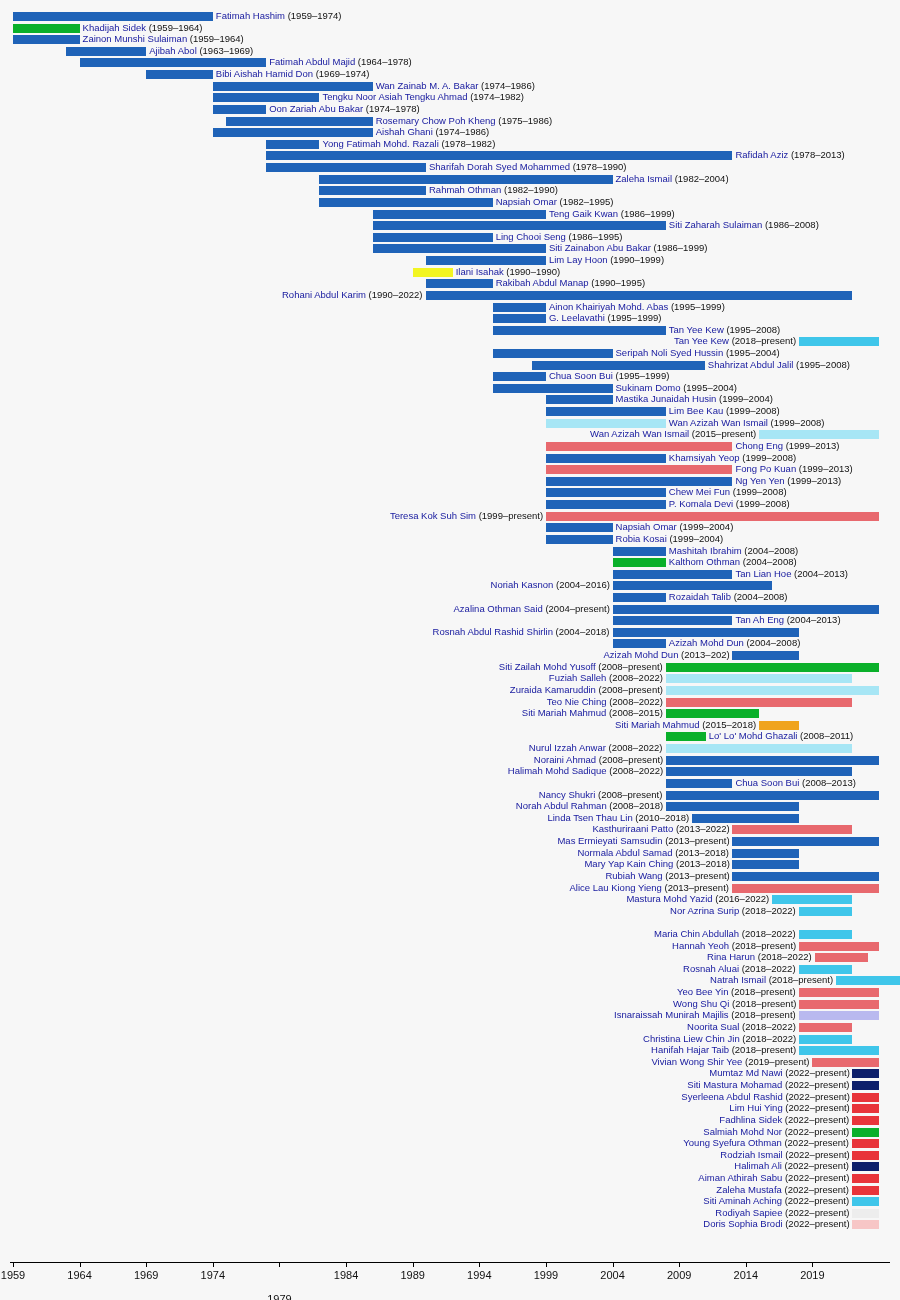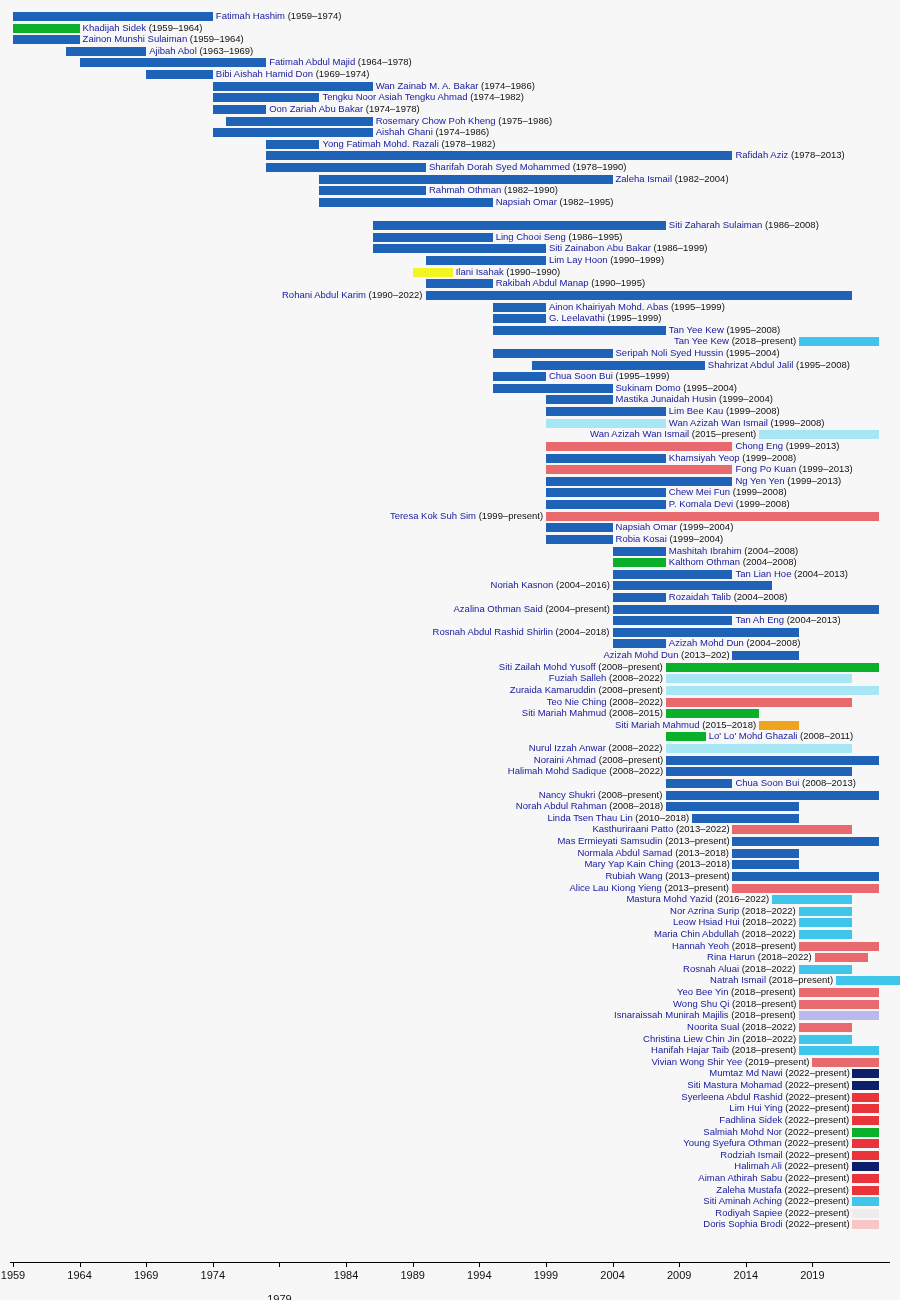--- a/index.html
+++ b/index.html
@@ -118,20 +118,24 @@
       <div class="lbl" style="left: 615.538px;"><span>Zaleha Ismail </span><span class="yrs">(1982–2004)</span></div>
     </div>
     <div class="row" style="left: 0px; top: 185.3px; width: 900px;">
       <div class="bar" style="left: 319.431px; width: 106.585px; background: rgb(31, 99, 184);"></div>
       <div class="lbl" style="left: 429.015px;"><span>Rahmah Othman </span><span class="yrs">(1982–1990)</span></div>
     </div>
     <div class="row" style="left: 0px; top: 196.92px; width: 900px;">
       <div class="bar" style="left: 319.431px; width: 173.2px; background: rgb(31, 99, 184);"></div>
       <div class="lbl" style="left: 495.631px;"><span>Napsiah Omar </span><span class="yrs">(1982–1995)</span></div>
     </div>
+    <div class="row" style="left: 0px; top: 208.54px; width: 900px;">
+      <div class="bar" style="left: 372.723px; width: 173.2px; background: rgb(31, 99, 184);"></div>
+      <div class="lbl" style="left: 548.923px;"><span>Teng Gaik Kwan </span><span class="yrs">(1986–1999)</span></div>
+    </div>
     <div class="row" style="left: 0px; top: 220.16px; width: 900px;">
       <div class="bar" style="left: 372.723px; width: 293.108px; background: rgb(31, 99, 184);"></div>
       <div class="lbl" style="left: 668.831px;"><span>Siti Zaharah Sulaiman </span><span class="yrs">(1986–2008)</span></div>
     </div>
     <div class="row" style="left: 0px; top: 231.78px; width: 900px;">
       <div class="bar" style="left: 372.723px; width: 119.908px; background: rgb(31, 99, 184);"></div>
       <div class="lbl" style="left: 495.631px;"><span>Ling Chooi Seng </span><span class="yrs">(1986–1995)</span></div>
     </div>
     <div class="row" style="left: 0px; top: 243.4px; width: 900px;">
       <div class="bar" style="left: 372.723px; width: 173.2px; background: rgb(31, 99, 184);"></div>
@@ -357,24 +361,20 @@
       <div class="bar" style="left: 732.446px; width: 146.554px; background: rgb(232, 105, 110);"></div>
       <div class="lbl" style="left: 569.446px;"><span>Alice Lau Kiong Yieng </span><span class="yrs">(2013–present)</span></div>
     </div>
     <div class="row" style="left: 0px; top: 894.12px; width: 900px;">
       <div class="bar" style="left: 772.415px; width: 79.9385px; background: rgb(63, 198, 234);"></div>
       <div class="lbl" style="left: 626.415px;"><span>Mastura Mohd Yazid </span><span class="yrs">(2016–2022)</span></div>
     </div>
     <div class="row" style="left: 0px; top: 905.74px; width: 900px;">
       <div class="bar" style="left: 799.062px; width: 53.2923px; background: rgb(63, 198, 234);"></div>
       <div class="lbl" style="left: 670.062px;"><span>Nor Azrina Surip </span><span class="yrs">(2018–2022)</span></div>
-    </div>
-    <div class="row" style="left: 0px; top: 917.36px; width: 900px;">
-      <div class="bar" style="left: 799.062px; width: 53.2923px; background: rgb(63, 198, 234);"></div>
-      <div class="lbl" style="left: 673.062px;"><span>Leow Hsiad Hui </span><span class="yrs">(2018–2022)</span></div>
     </div>
     <div class="row" style="left: 0px; top: 928.98px; width: 900px;">
       <div class="bar" style="left: 799.062px; width: 53.2923px; background: rgb(63, 198, 234);"></div>
       <div class="lbl" style="left: 654.062px;"><span>Maria Chin Abdullah </span><span class="yrs">(2018–2022)</span></div>
     </div>
     <div class="row" style="left: 0px; top: 940.6px; width: 900px;">
       <div class="bar" style="left: 799.062px; width: 79.9385px; background: rgb(232, 105, 110);"></div>
       <div class="lbl" style="left: 672.062px;"><span>Hannah Yeoh </span><span class="yrs">(2018–present)</span></div>
     </div>
     <div class="row" style="left: 0px; top: 952.22px; width: 900px; margin-left: 16px;">

